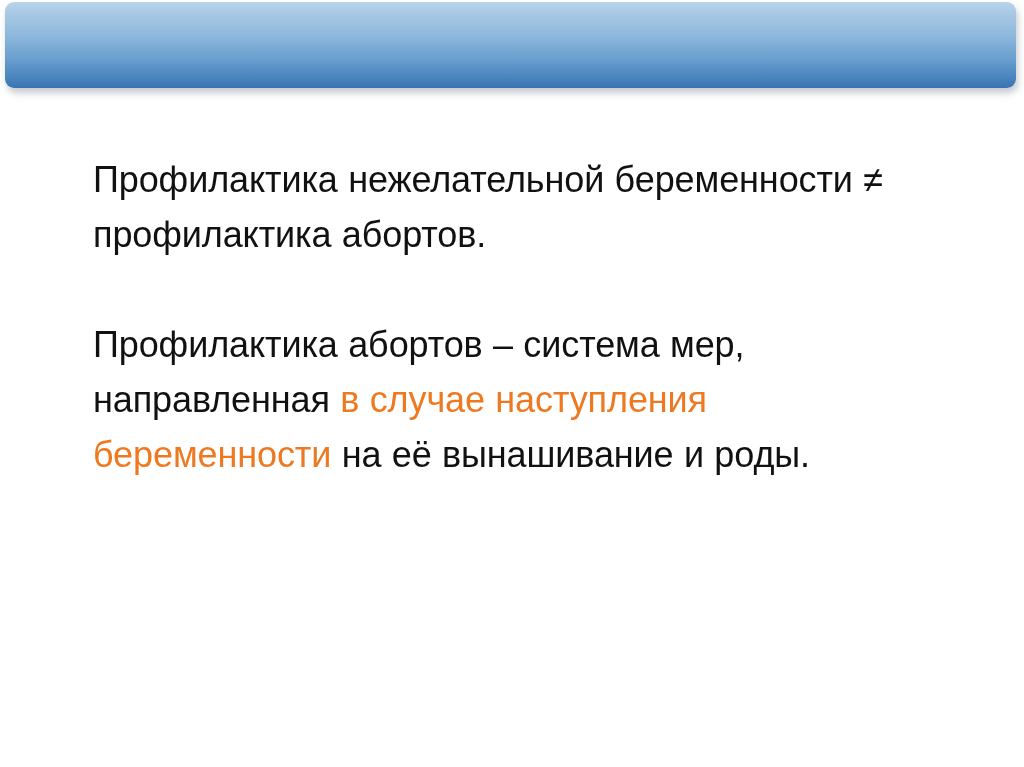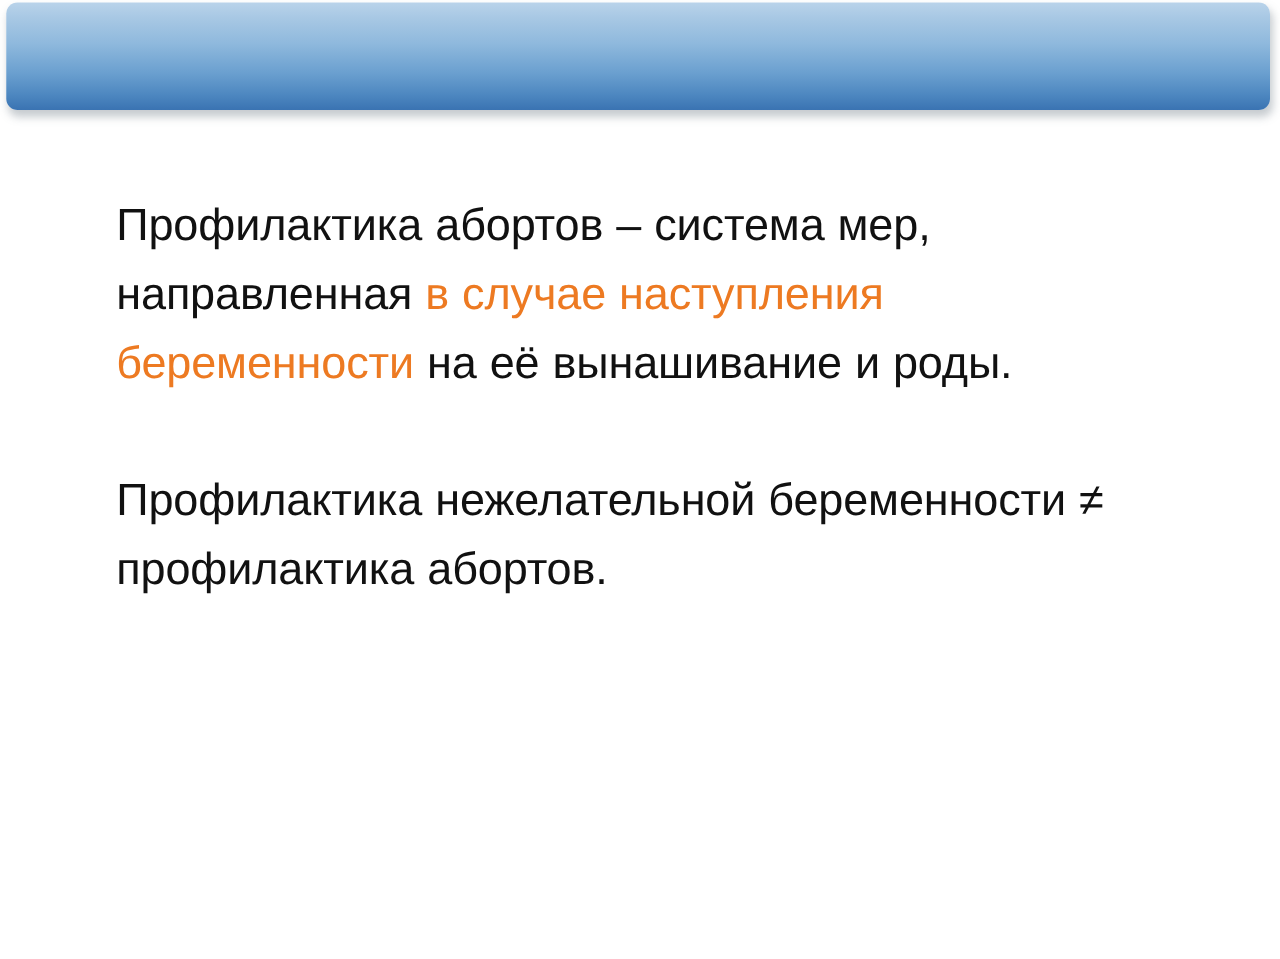--- a/index.html
+++ b/index.html
@@ -93,22 +93,22 @@
 
   <div class="title-banner-wrap">
     <div class="title-banner">
       <div class="title-banner-text"></div>
     </div>
   </div>
 
   <div class="body-block">
 
     <p class="para">
-      <span>Профилактика абортов – система мер, направленная </span><span class="hl-orange">в случае наступления беременности</span><span> на её вынашивание и роды.</span>
+      <span>Профилактика нежелательной беременности ≠ профилактика абортов.</span>
     </p>
 
     <p class="para">
-      <span>Профилактика нежелательной беременности ≠ профилактика абортов.</span>
+      <span>Профилактика абортов – система мер, направленная </span><span class="hl-orange">в случае наступления беременности</span><span> на её вынашивание и роды.</span>
     </p>
 
   </div>
 
 </div>
 
 </body></html>

